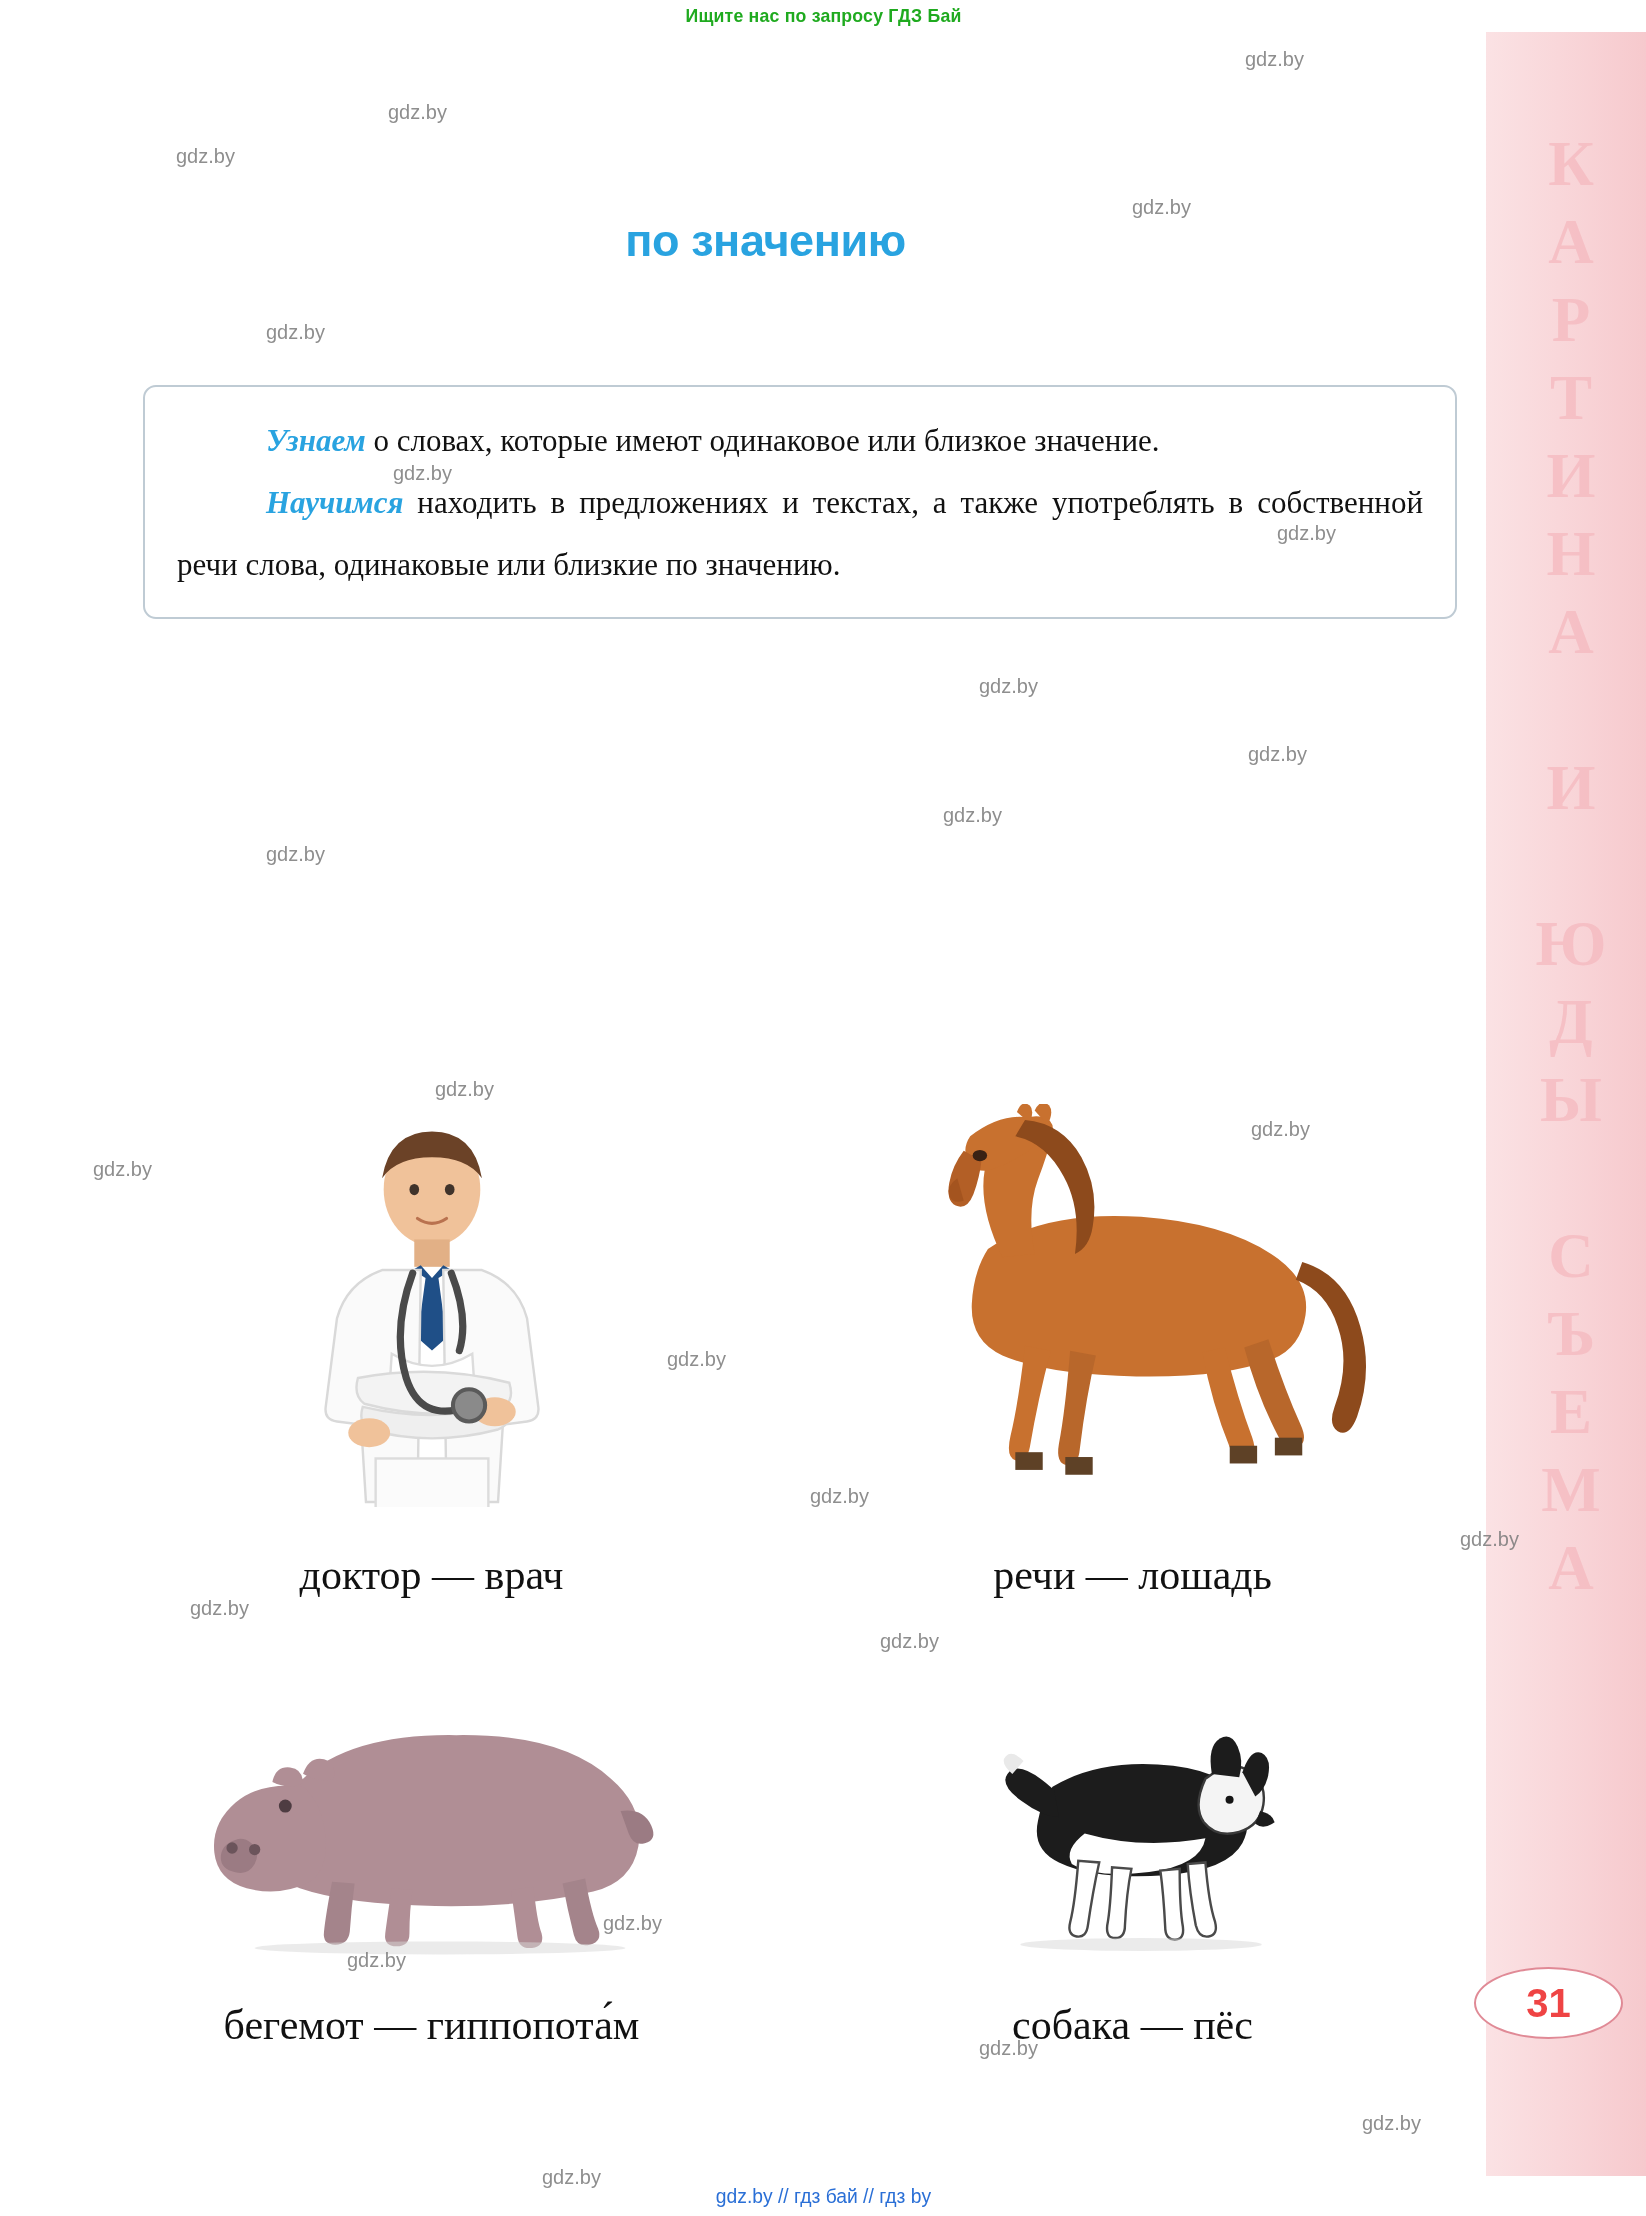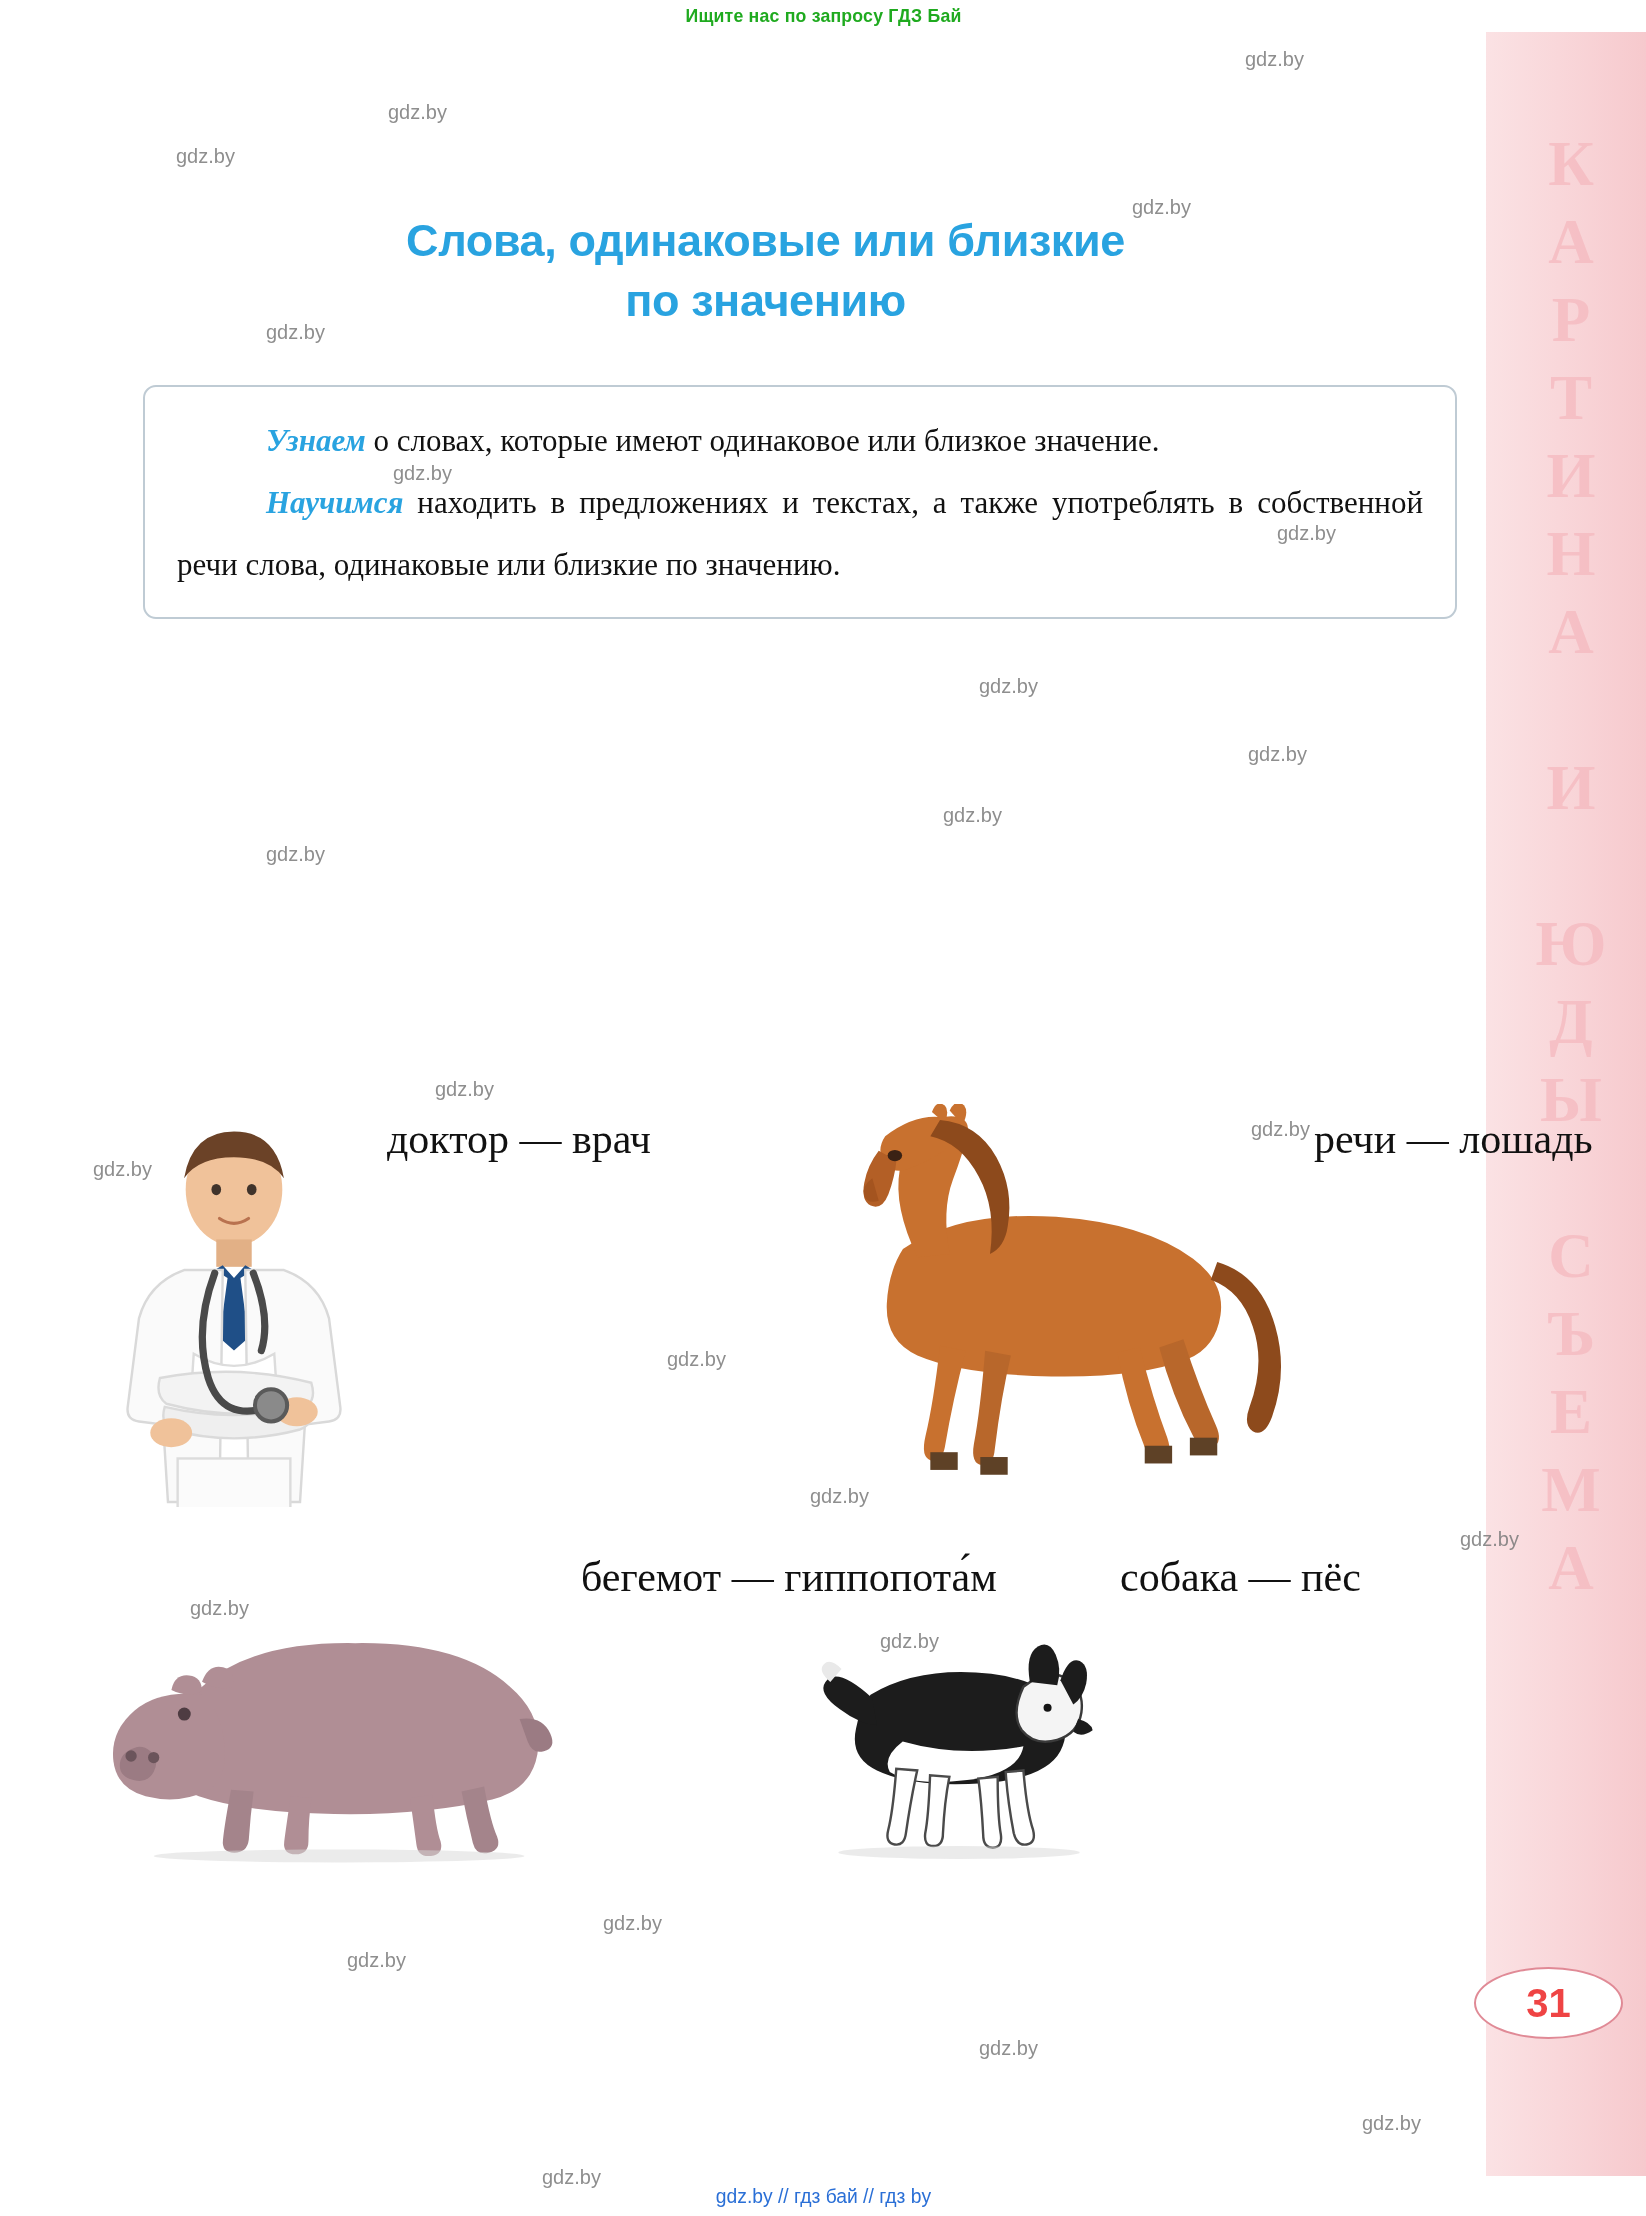--- a/index.html
+++ b/index.html
@@ -131,21 +131,23 @@
     width: 1402px;
   }
   .fig-row {
     display: flex;
     width: 100%;
   }
   .fig-cell {
     width: 50%;
     box-sizing: border-box;
     display: flex;
-    align-items: flex-start;
+    flex-direction: column;
+    align-items: center;
+    gap: 33px;
   }
   .fig-art {
     height: 403px;
     display: flex;
     align-items: flex-end;
     justify-content: center;
   }
   .fig-art.small { height: 322px; }
   .fig-caption {
     font-family: "Liberation Serif", serif;
@@ -202,21 +204,20 @@
 
 <div class="top-banner">Ищите нас по запросу ГДЗ Бай</div>
 
 <div class="page">
 
   <div class="side-strip">
     <div class="side-strip-text">КАРТИНА И ЮДЫ СЪЕМА</div>
   </div>
 
   <div class="chapter-title">
-    <div>Слова, одинаковые или близкие</div>
     <div>по значению</div>
   </div>
 
   <div class="callout">
     <p>
       <span class="lead">Узнаем</span><span> о словах, которые имеют одинаковое или близкое значение.</span>
     </p>
     <p>
       <span class="lead">Научимся</span><span> находить в предложениях и текстах, а также употреблять в собственной речи слова, одинаковые или близкие по значению.</span>
     </p>

